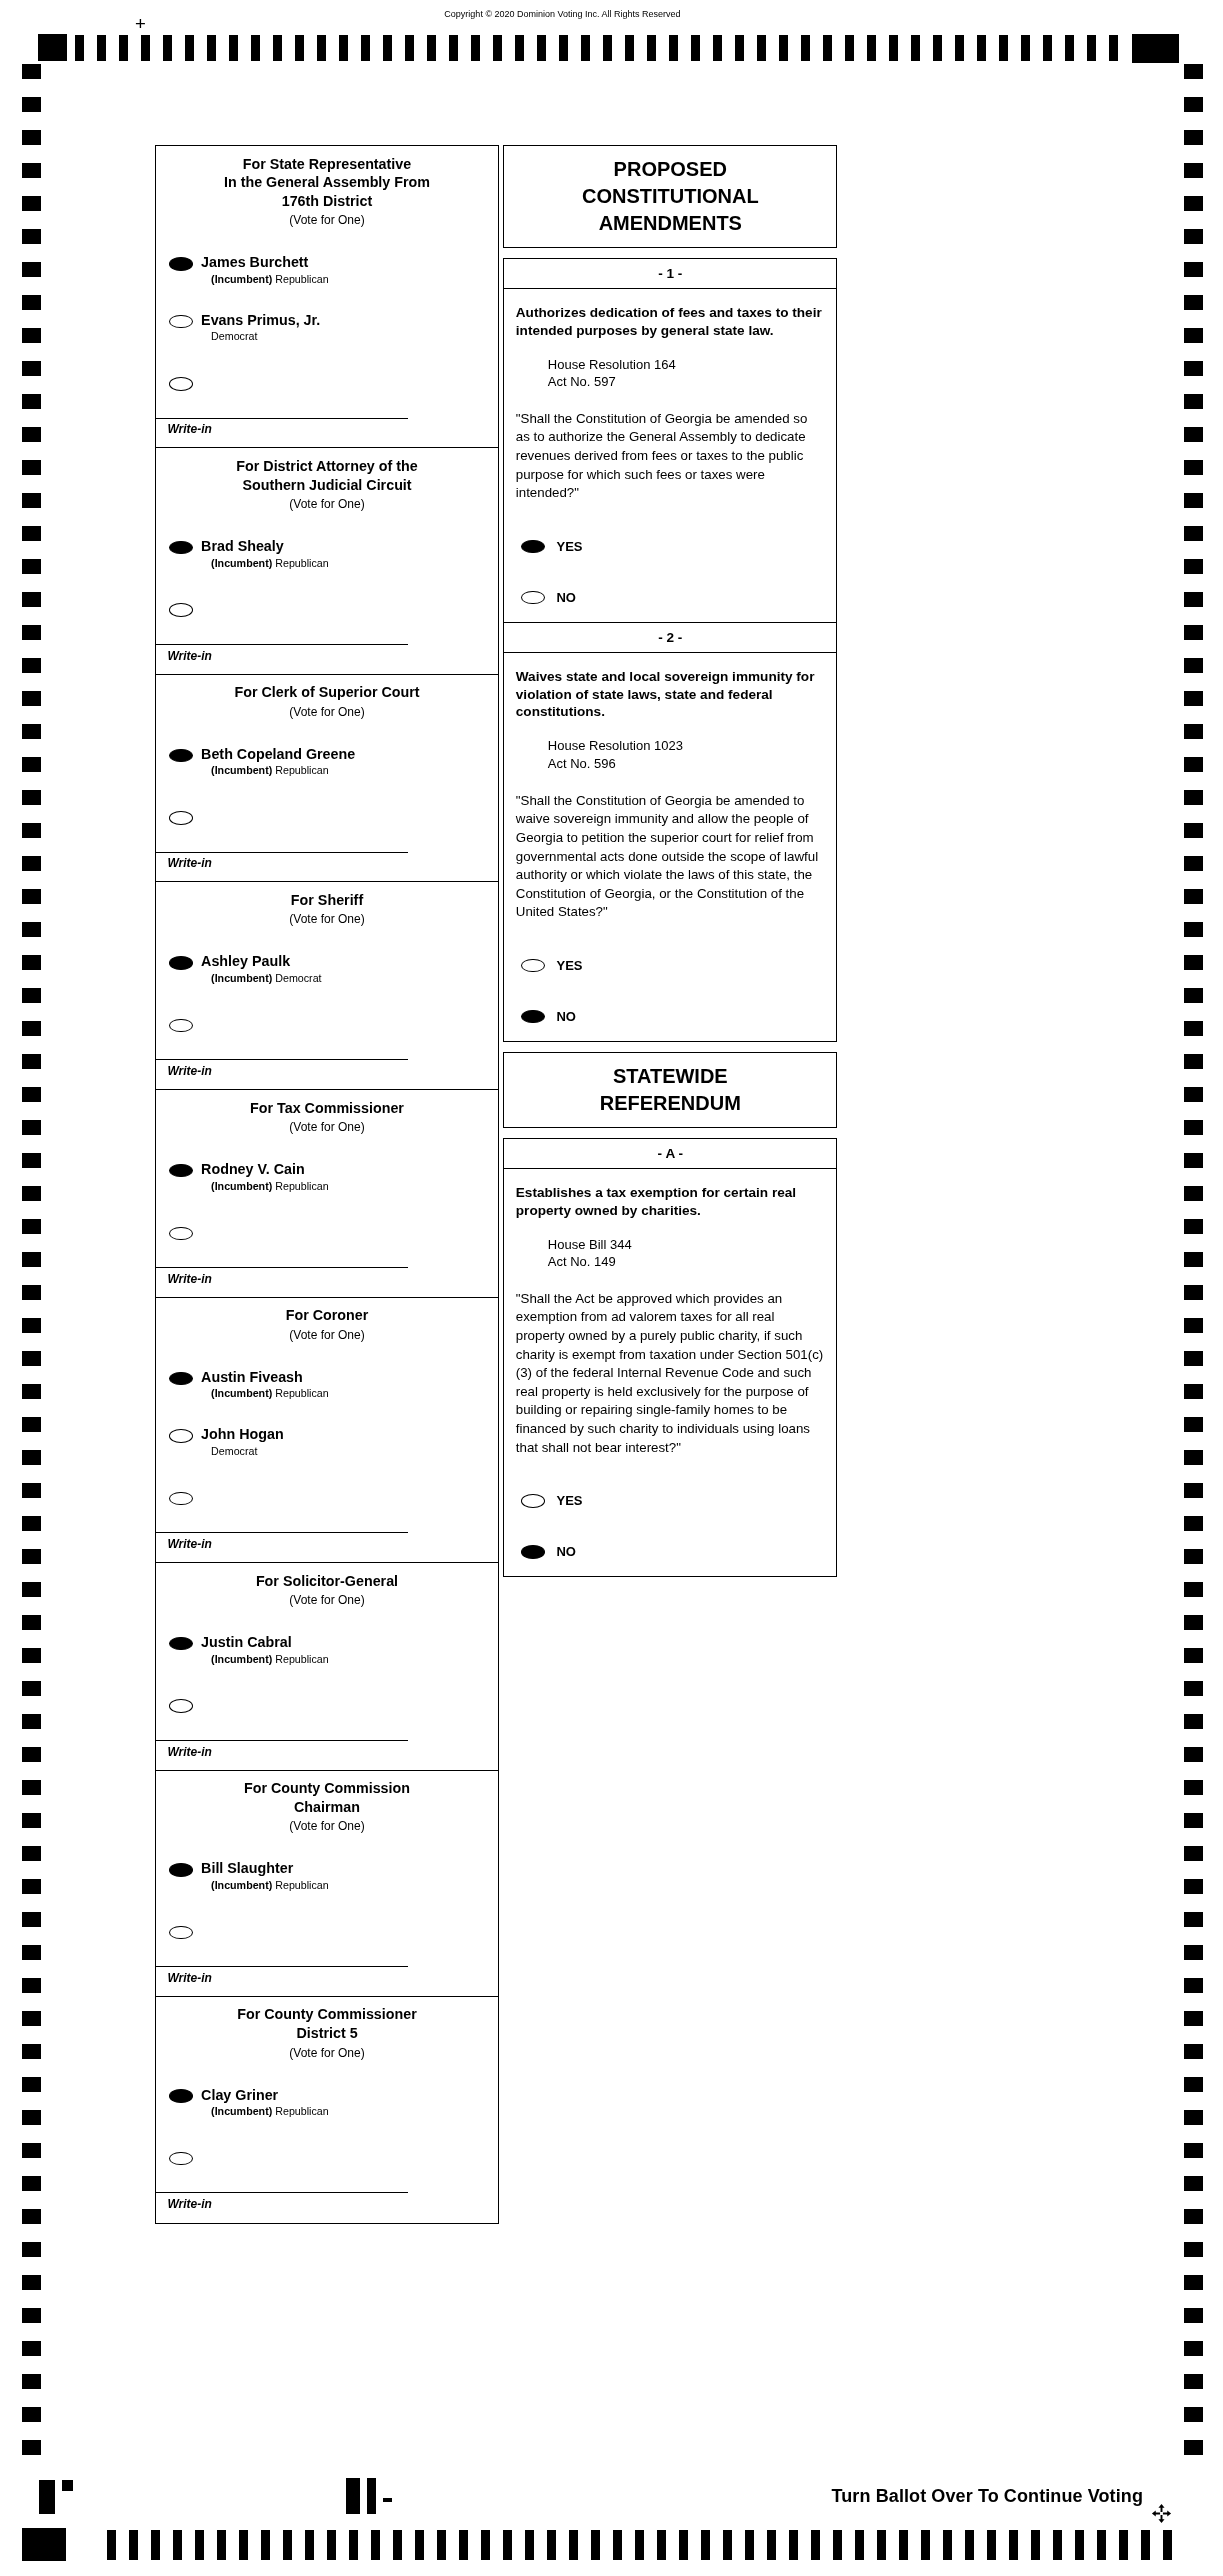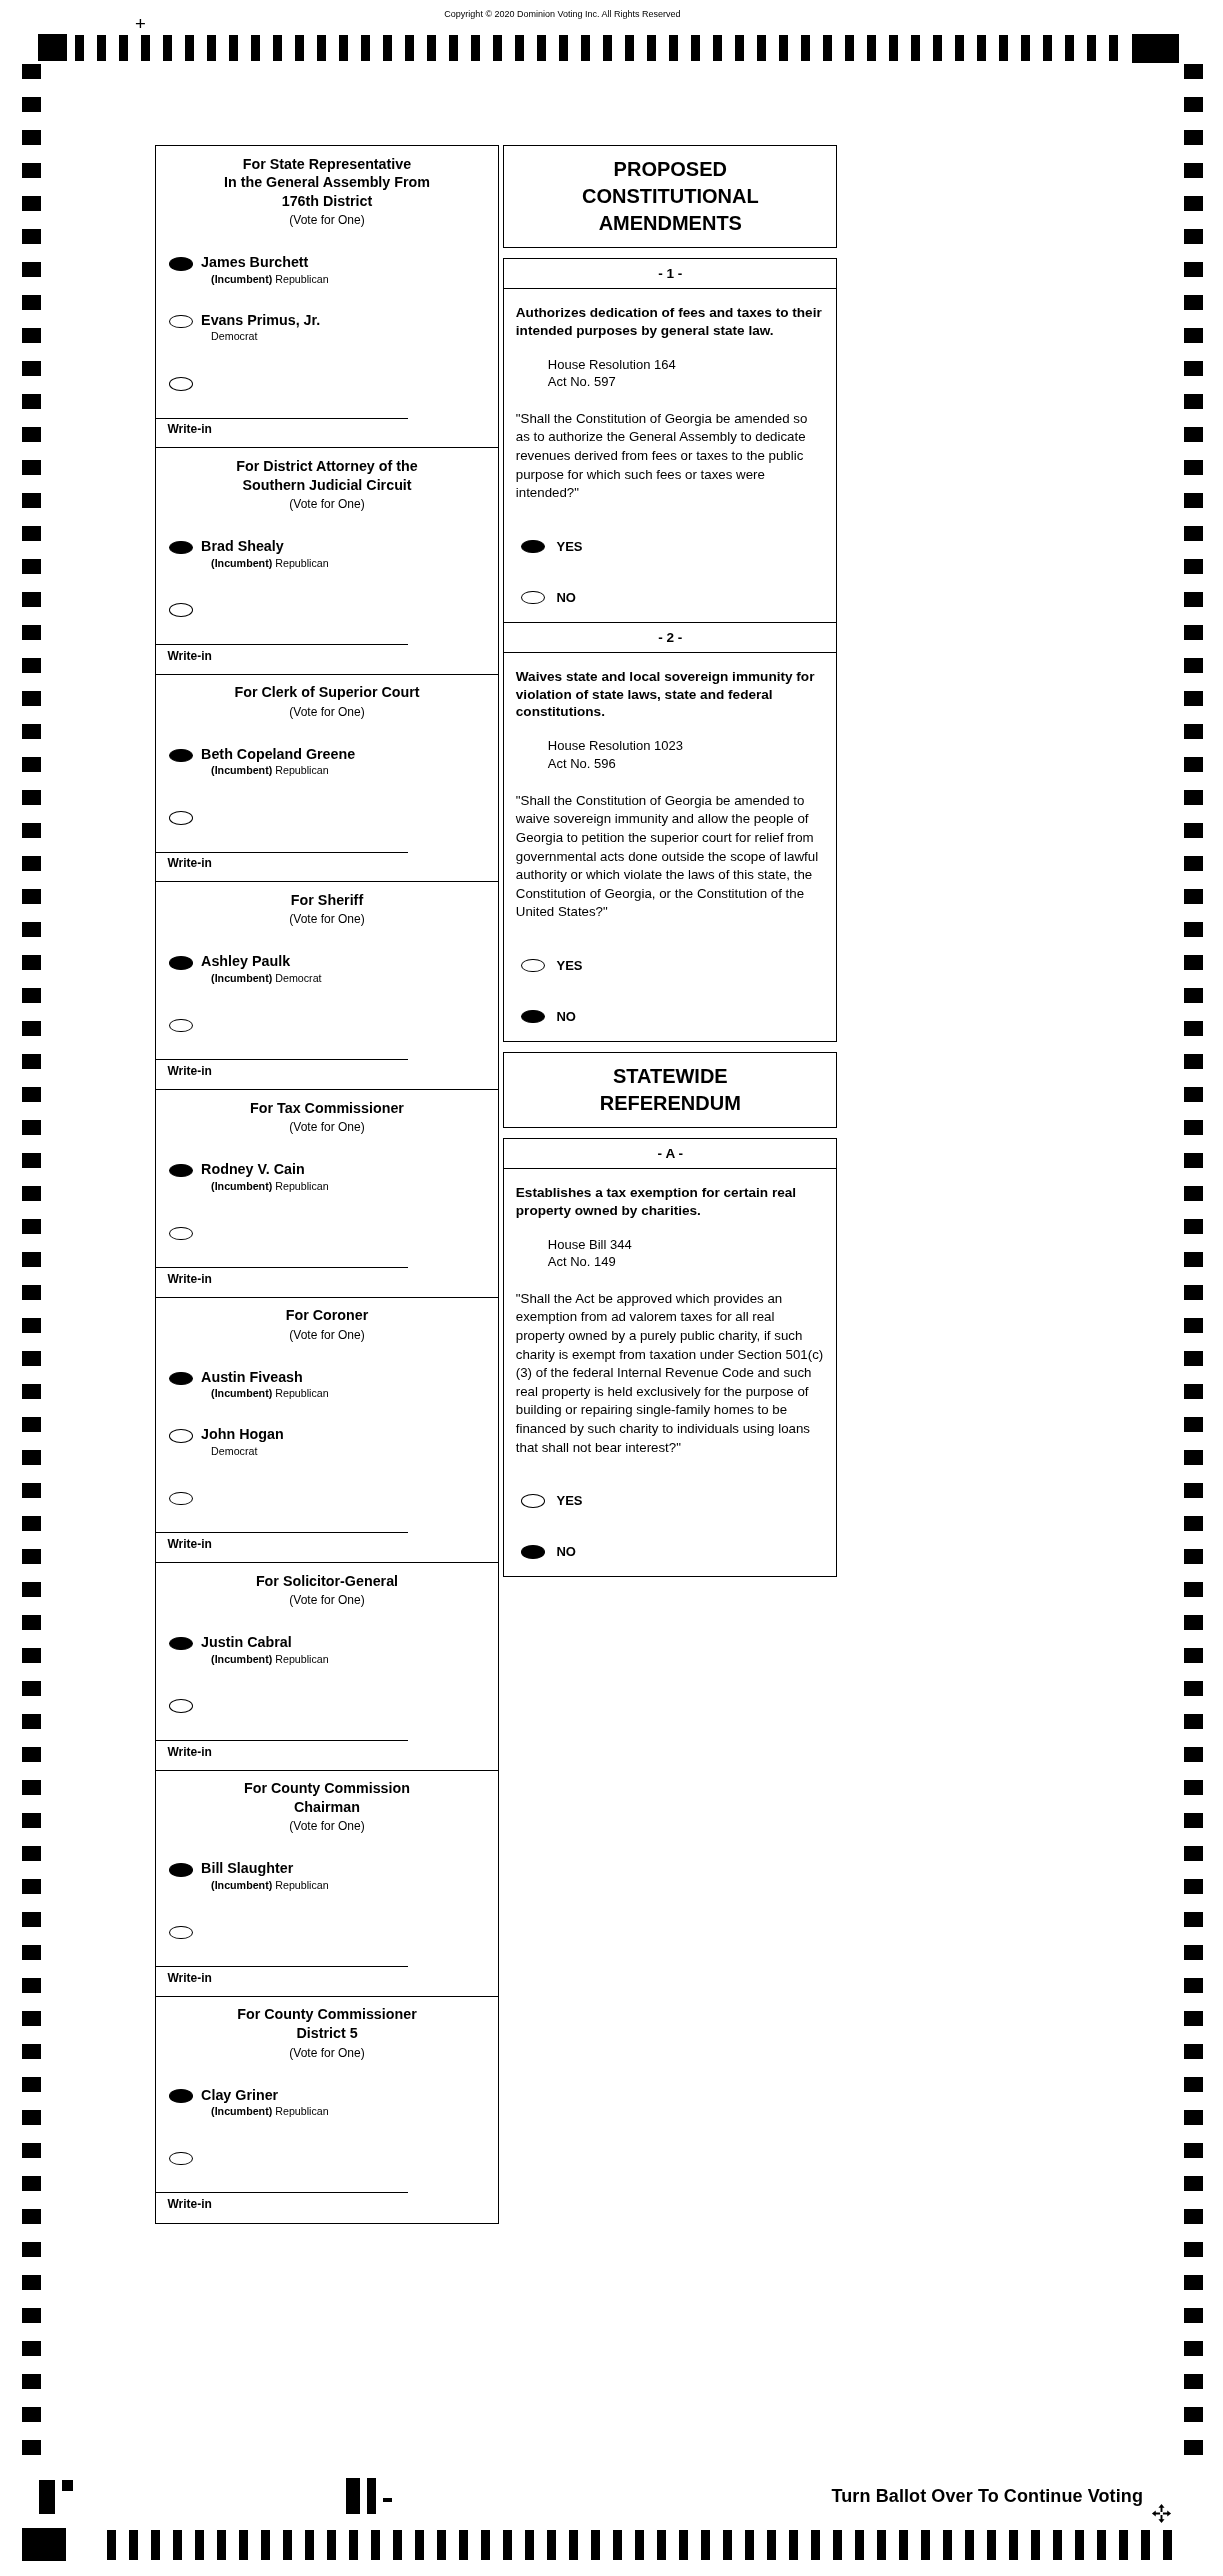--- a/index.html
+++ b/index.html
@@ -40,21 +40,21 @@
   .c-instr{font-size:12px;text-align:center;margin-top:2.9px;}
   .cand{display:flex;gap:8.6px;align-items:flex-start;margin-top:27px;padding-left:13px;}
   .cand .bubble{margin-top:2.9px;}
   .cname{display:block;font-size:14.3px;font-weight:bold;line-height:1.15;}
   .cdetail{display:block;font-size:10.7px;margin-top:2.1px;padding-left:10px;}
   .cqual{font-weight:bold;}
   .cqual:empty{display:none;}
   .writein-bubble-row{margin-top:32px;}
   .w-area{margin-top:27px;}
   .wline{border-top:1.4px solid #000;width:252px;}
-  .wlabel{font-size:12px;font-weight:bold;padding:3.6px 0 0 11.5px;}
+  .wlabel{font-size:12px;font-weight:bold;padding:3.6px 0 0 11.5px;font-style:italic;}
   
   .mhead{border:1.4px solid #000;font-weight:bold;font-size:20px;text-align:center;padding:10px 7.2px;line-height:1.35;white-space:pre-line;background:#fff;}
   .mbox{border:1.4px solid #000;background:#fff;}
   .measure{padding:0 11.5px 17px;}
   .measure + .measure{border-top:1.4px solid #000;}
   .m-num{font-weight:bold;font-size:13.6px;text-align:center;padding:7.2px 0;border-bottom:1.4px solid #000;margin:0 -11.5px 14.3px;}
   .m-summary{font-weight:bold;font-size:13.6px;line-height:1.32;}
   .m-refs{font-size:13px;line-height:1.32;margin-top:16px;white-space:pre-line;margin-left:32px;}
   .m-text{font-size:13.3px;line-height:1.4;margin-top:20px;}
   .m-choice{display:flex;align-items:center;gap:11.5px;margin-top:36px;padding-left:5.7px;}

